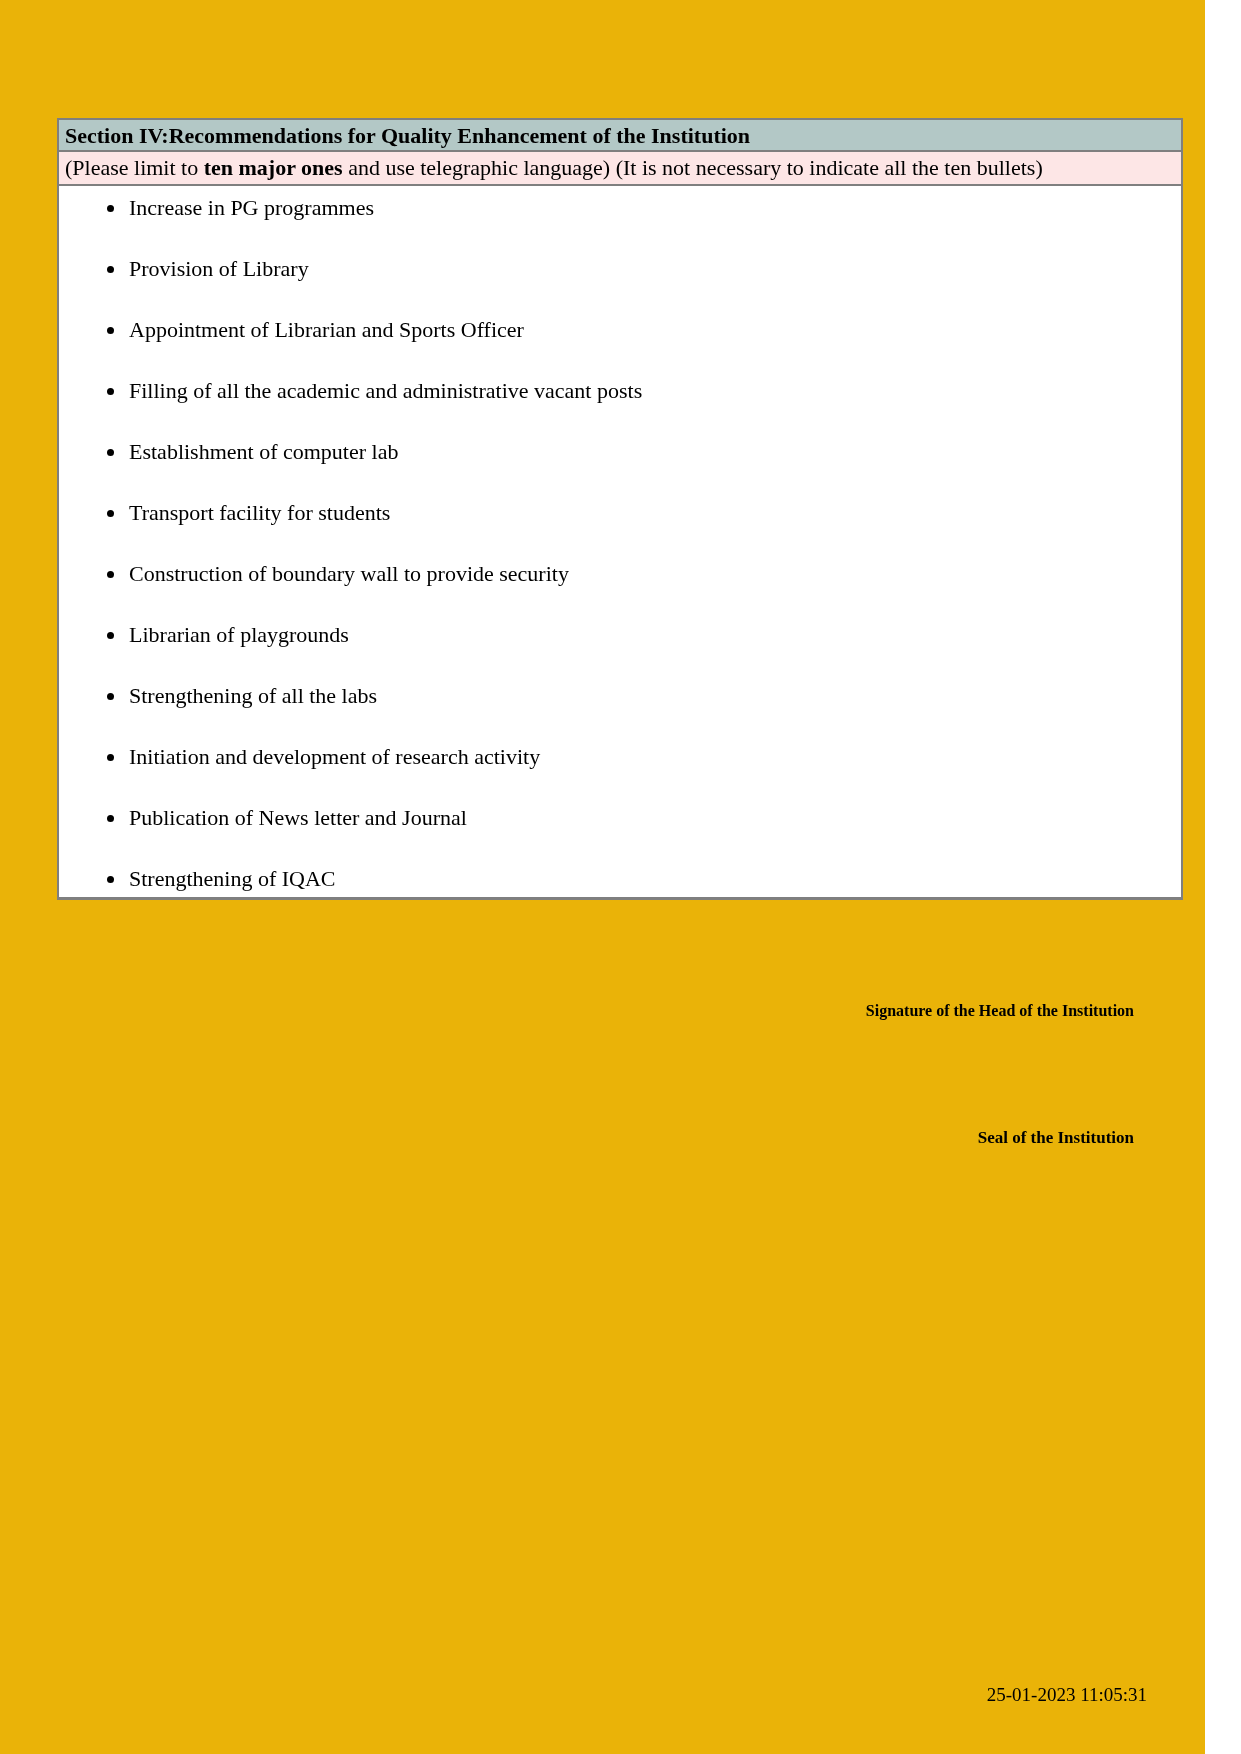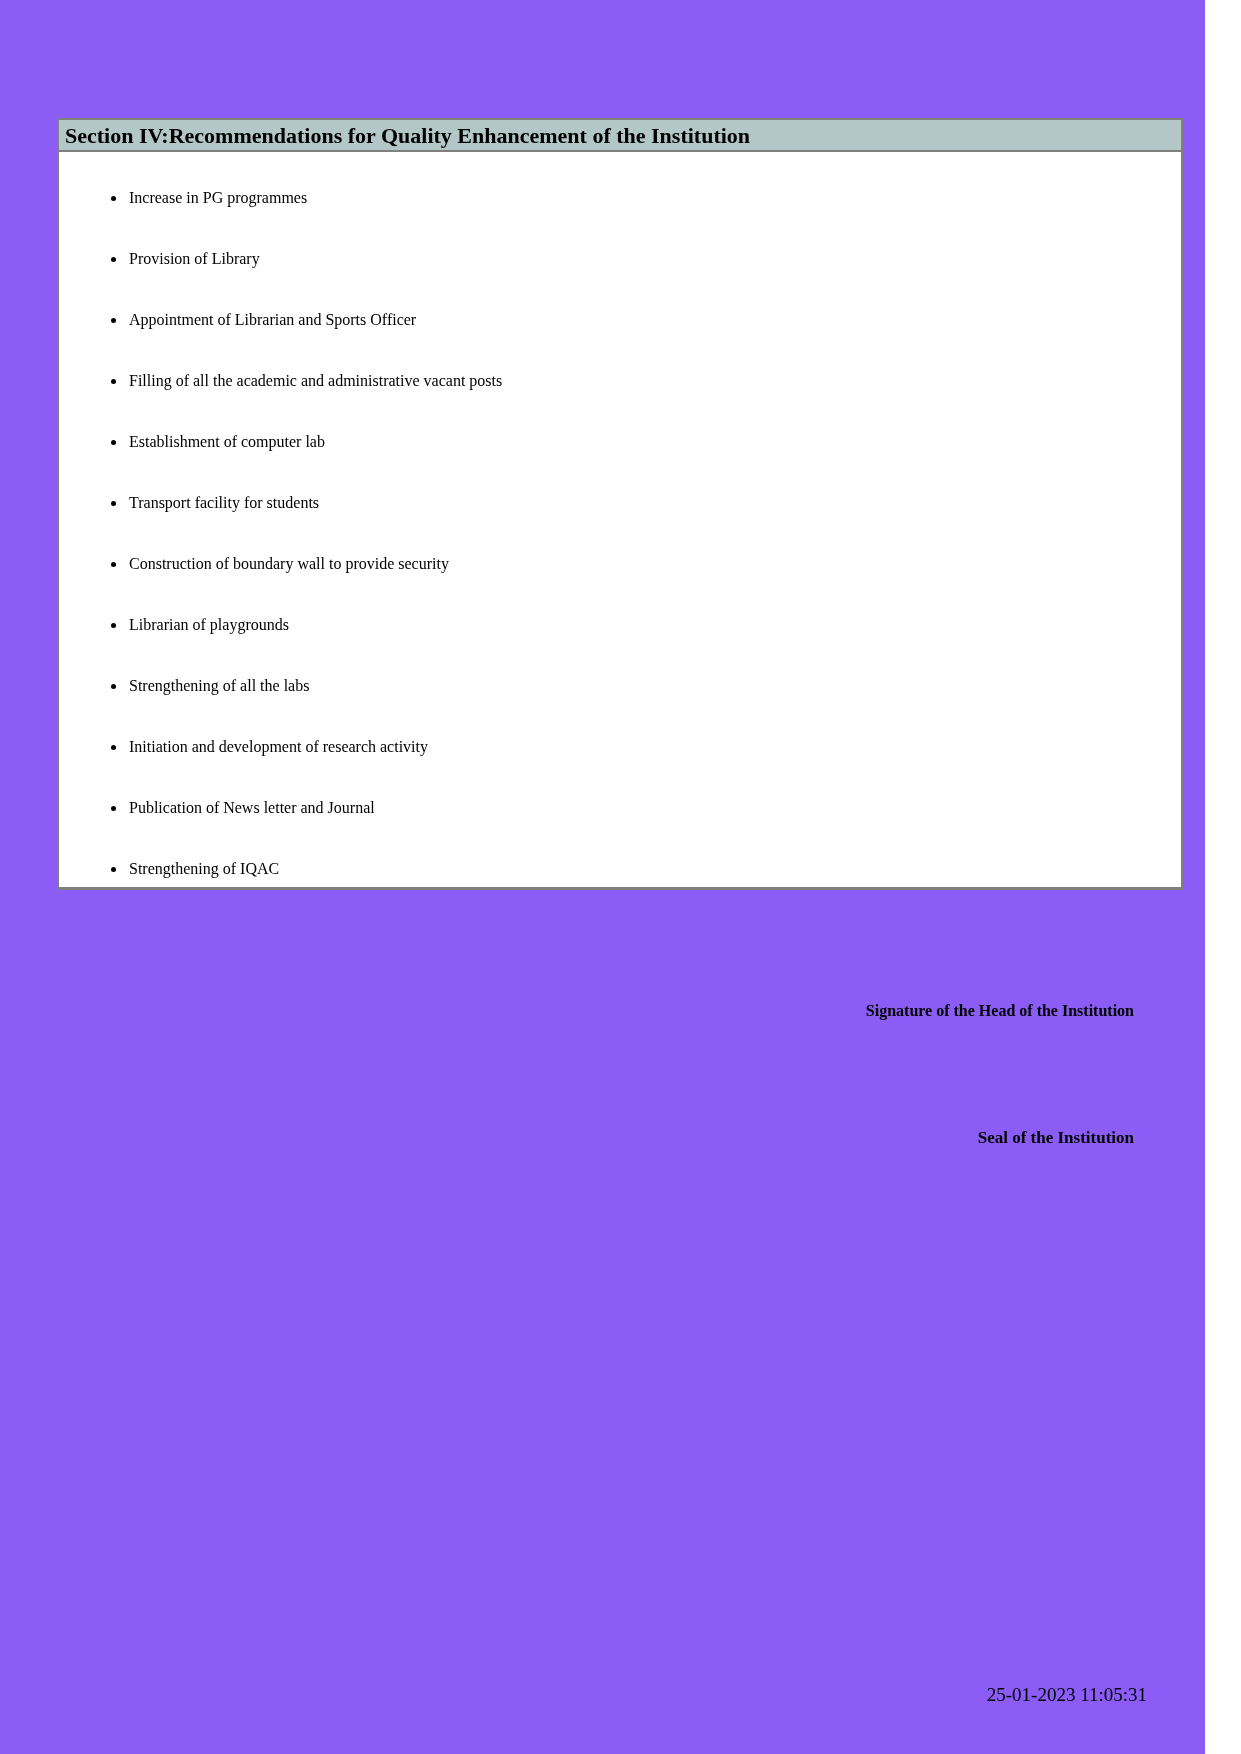--- a/index.html
+++ b/index.html
@@ -10,21 +10,21 @@
   * { margin: 0; padding: 0; box-sizing: border-box; }
   html, body { background: #ffffff; }
   body {
     font-family: "Liberation Serif", "DejaVu Serif", serif;
     color: #000000;
   }
   .page {
     position: relative;
     width: 1205px;
     height: 1754px;
-    background: #8b5cf6;
+    background: #eab308;
     overflow: hidden;
     padding-left: 16px;
   }
   .tbl {
     position: absolute;
     left: 57px;
     top: 118px;
     width: 1126px;
     border: 2px solid var(--border);
     border-bottom-width: 3px;
@@ -48,25 +48,24 @@
   .tbl-body {
     background: #ffffff;
     padding: 8px 0 4px 0;
   }
   ul.recommendations {
     list-style: disc outside;
     padding-left: 68px;
     margin: 0;
   }
   ul.recommendations li {
-    font-size: 16px;
+    font-size: 22px;
     line-height: 28px;
     margin-bottom: 33px;
     padding-left: 2px;
-    margin-top: 24px;
   }
   ul.recommendations li:last-child { margin-bottom: 0; }
   .statement {
     position: absolute;
     left: 57px;
     top: 950px;
     font-size: 22px;
     font-weight: bold;
   }
   .signature {
@@ -98,20 +97,21 @@
     font-size: 19px;
   }
 </style>
 </head>
 <body>
 
 <div class="page">
 
   <div class="tbl">
     <div class="tbl-header">Section IV:Recommendations for Quality Enhancement of the Institution</div>
+    <div class="tbl-note"><span>(Please limit to </span><b>ten major ones</b><span> and use telegraphic language) (It is not necessary to indicate all the ten bullets)</span></div>
     <div class="tbl-body">
       <ul class="recommendations">
         <li>Increase in PG programmes</li>
         <li>Provision of Library</li>
         <li>Appointment of Librarian and Sports Officer</li>
         <li>Filling of all the academic and administrative vacant posts</li>
         <li>Establishment of computer lab</li>
         <li>Transport facility for students</li>
         <li>Construction of boundary wall to provide security</li>
         <li>Librarian of playgrounds</li>

